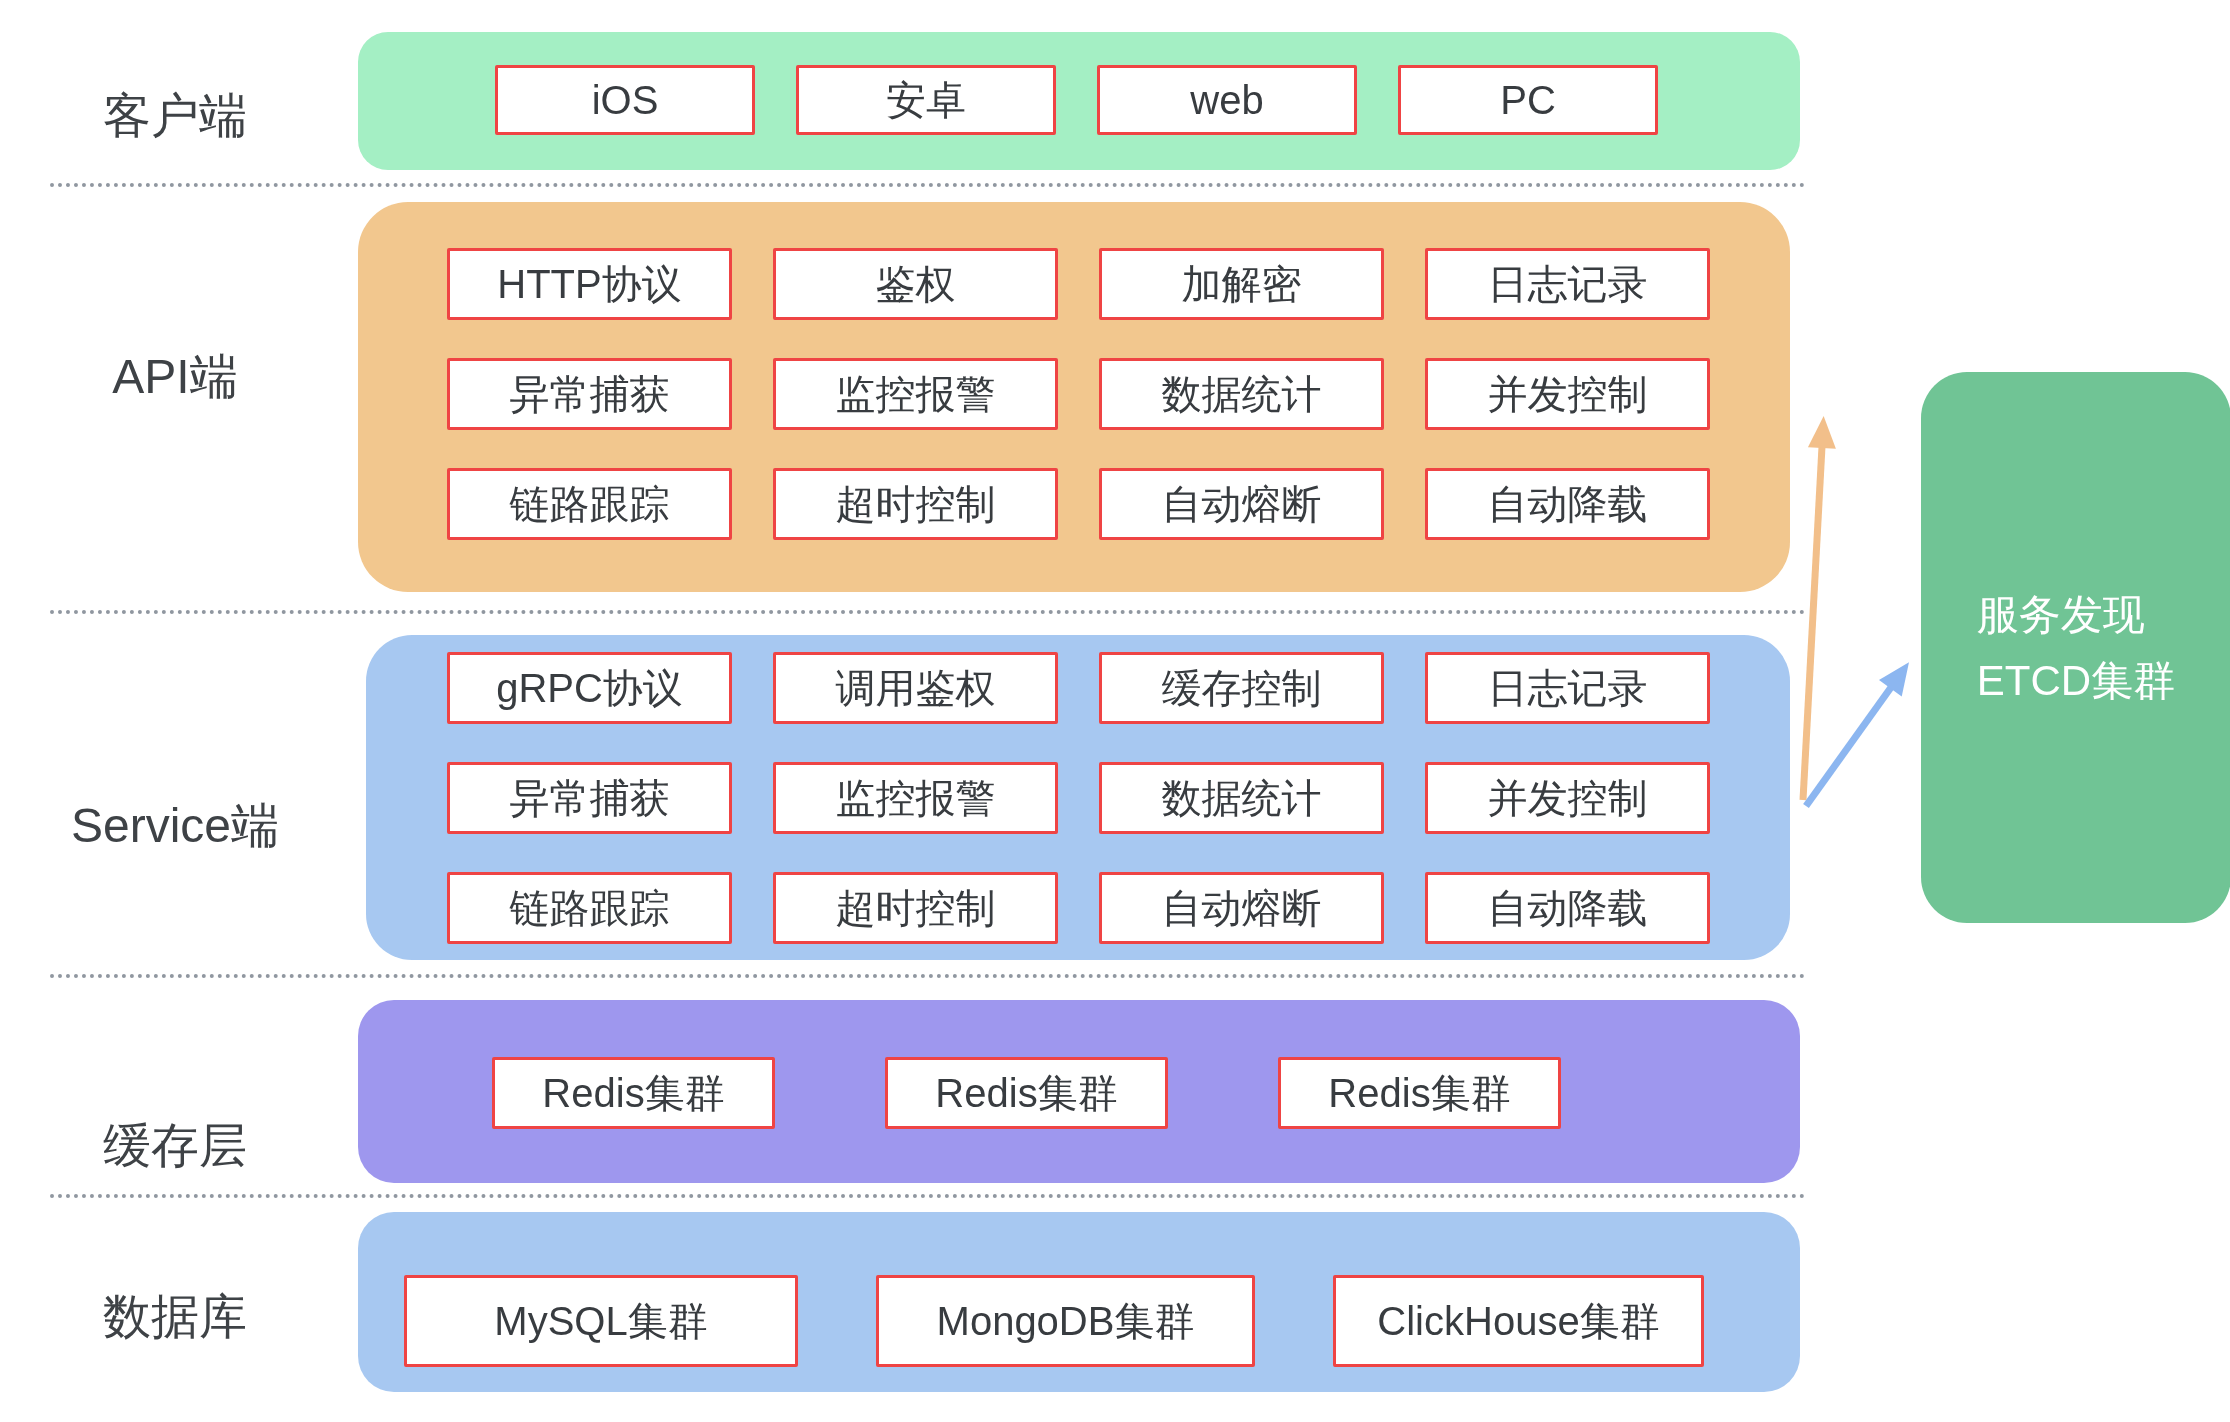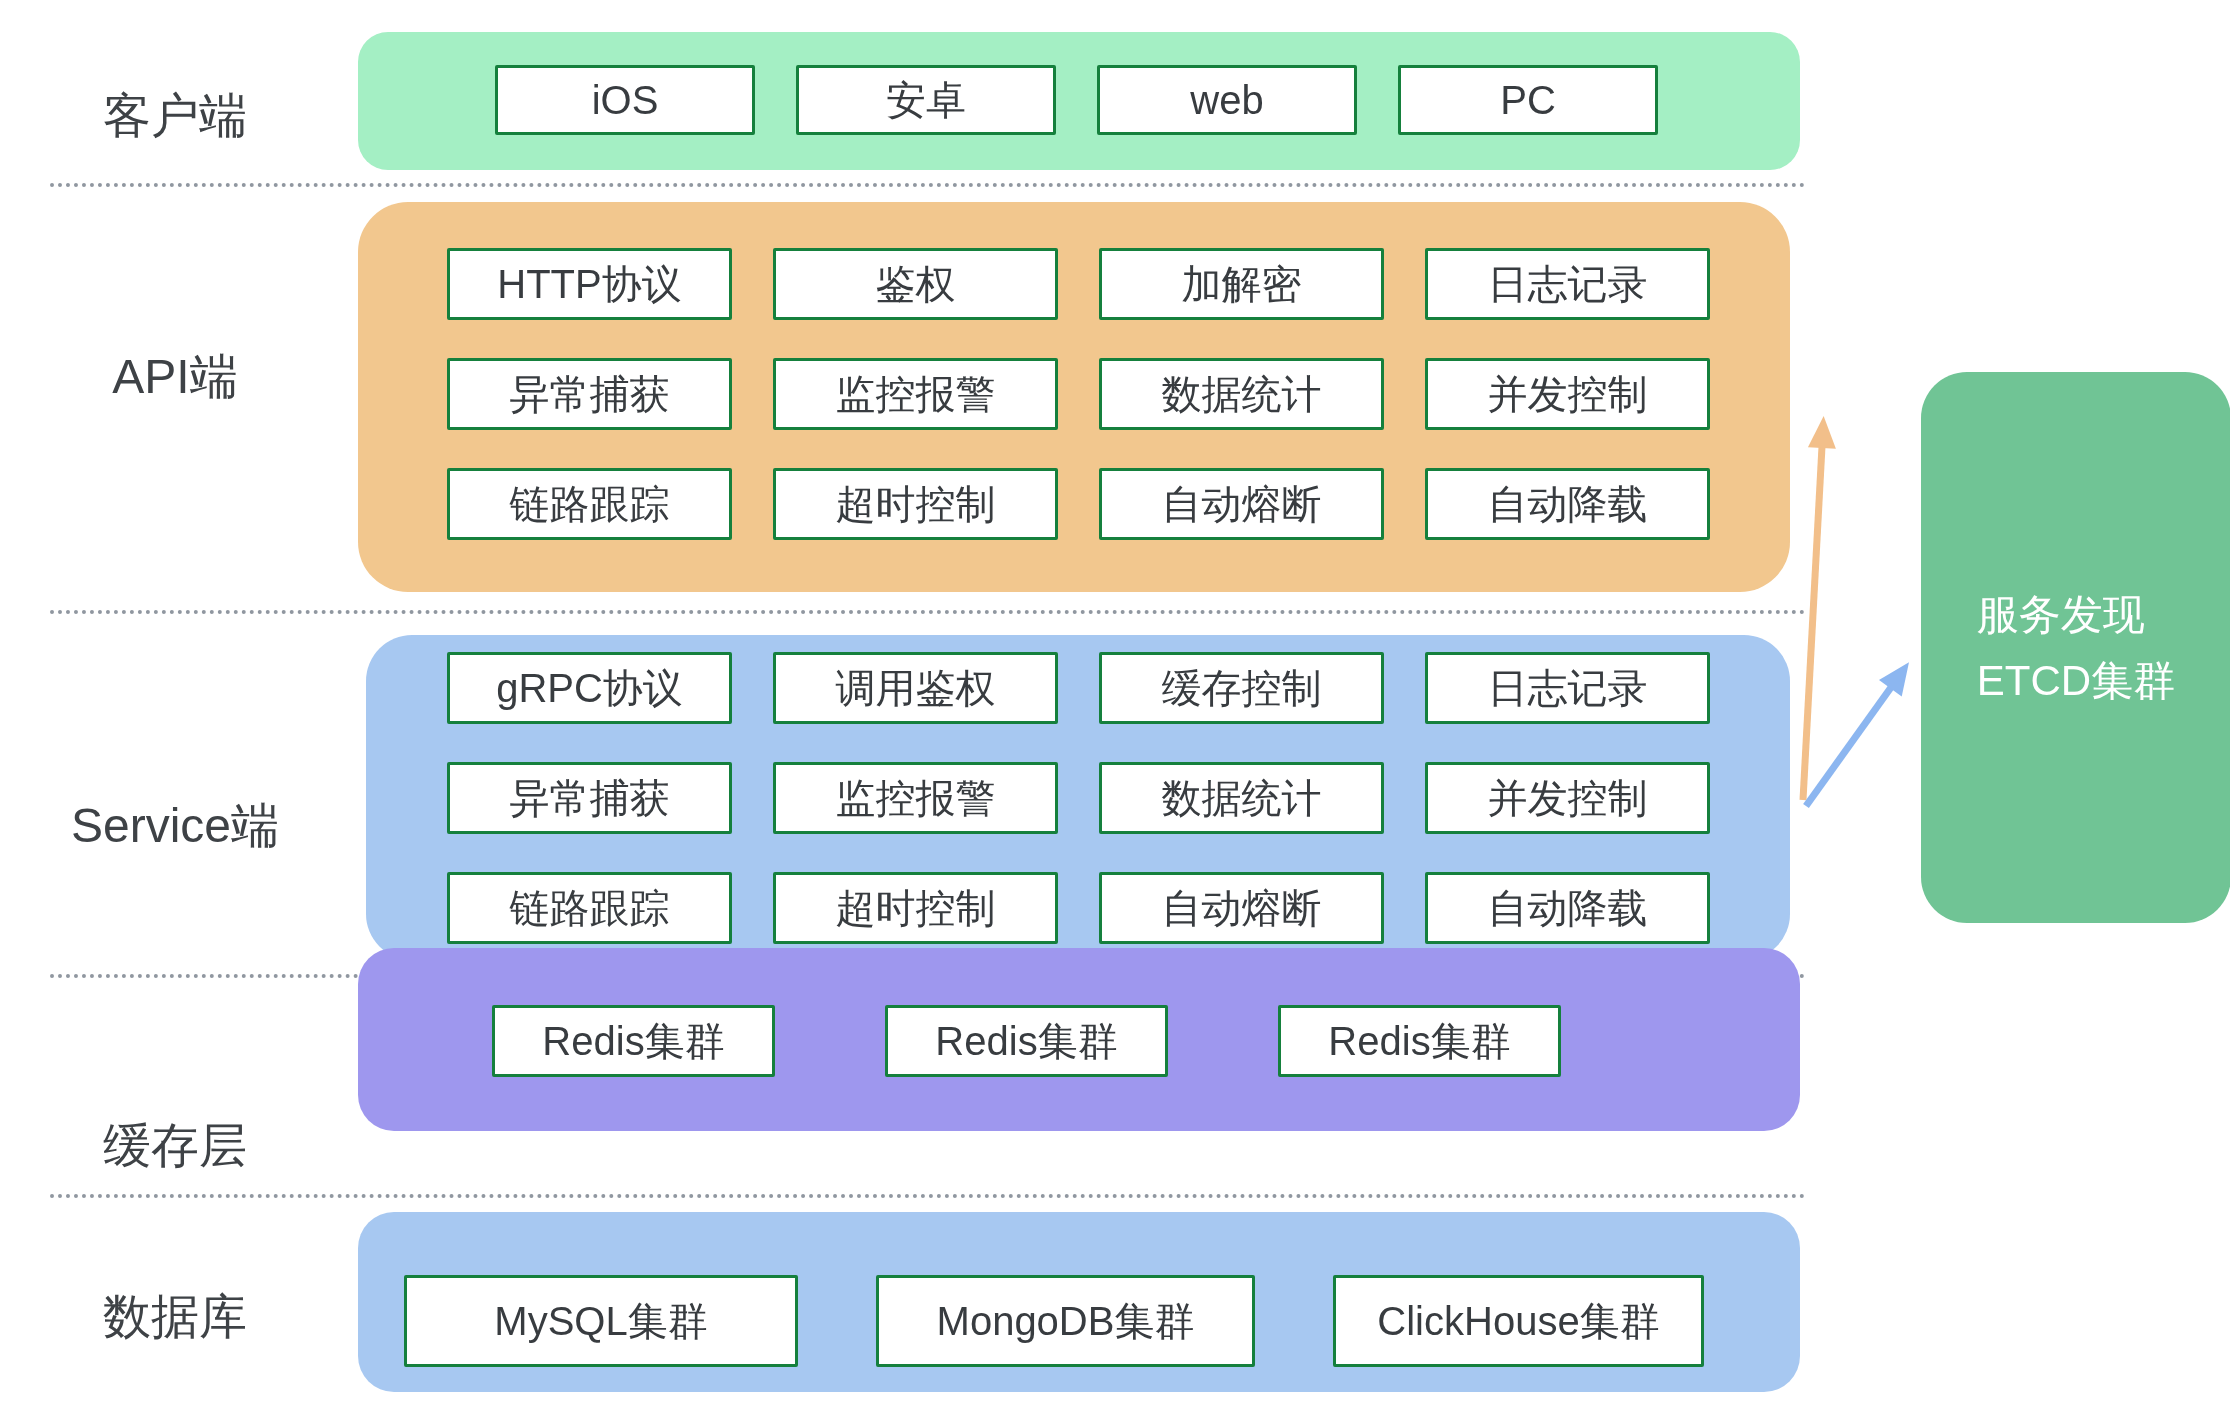--- a/index.html
+++ b/index.html
@@ -19,21 +19,21 @@
 
   .sep {
     position: absolute; left: 50px; width: 1756px; height: 0;
     border-top: 4px dotted #9097a0;
   }
 
   .layer { position: absolute; }
 
   .item {
     background: #ffffff;
-    border: 3px solid #15803d;
+    border: 3px solid #ef4444;
     border-radius: 2px;
     display: flex; align-items: center; justify-content: center;
     font-size: 40px; color: #383c40;
     white-space: nowrap;
   }
 
   .layer-client {
     left: 358px; top: 32px; width: 1442px; height: 138px;
     border-radius: 30px; background: #a4efc4;
     display: flex; gap: 41px; padding: 33px 0 0 137px;
@@ -48,21 +48,21 @@
   }
 
   .layer-service {
     left: 366px; top: 635px; width: 1424px; height: 325px;
     border-radius: 46px; background: #a7c8f1;
     display: grid; grid-template-columns: repeat(4, 285px); grid-auto-rows: 72px;
     column-gap: 41px; row-gap: 38px; padding: 17px 0 0 81px;
   }
 
   .layer-cache {
-    left: 358px; top: 948px; width: 1442px; height: 183px;
+    left: 358px; top: 1000px; width: 1442px; height: 183px;
     border-radius: 36px; background: #9e97ee;
     display: flex; gap: 110px; padding: 57px 0 0 134px;
   }
   .layer-cache .item { width: 283px; height: 72px; }
 
   .layer-db {
     left: 358px; top: 1212px; width: 1442px; height: 180px;
     border-radius: 36px; background: #a7c8f1;
     display: flex; gap: 78px; padding: 63px 0 0 46px;
   }

